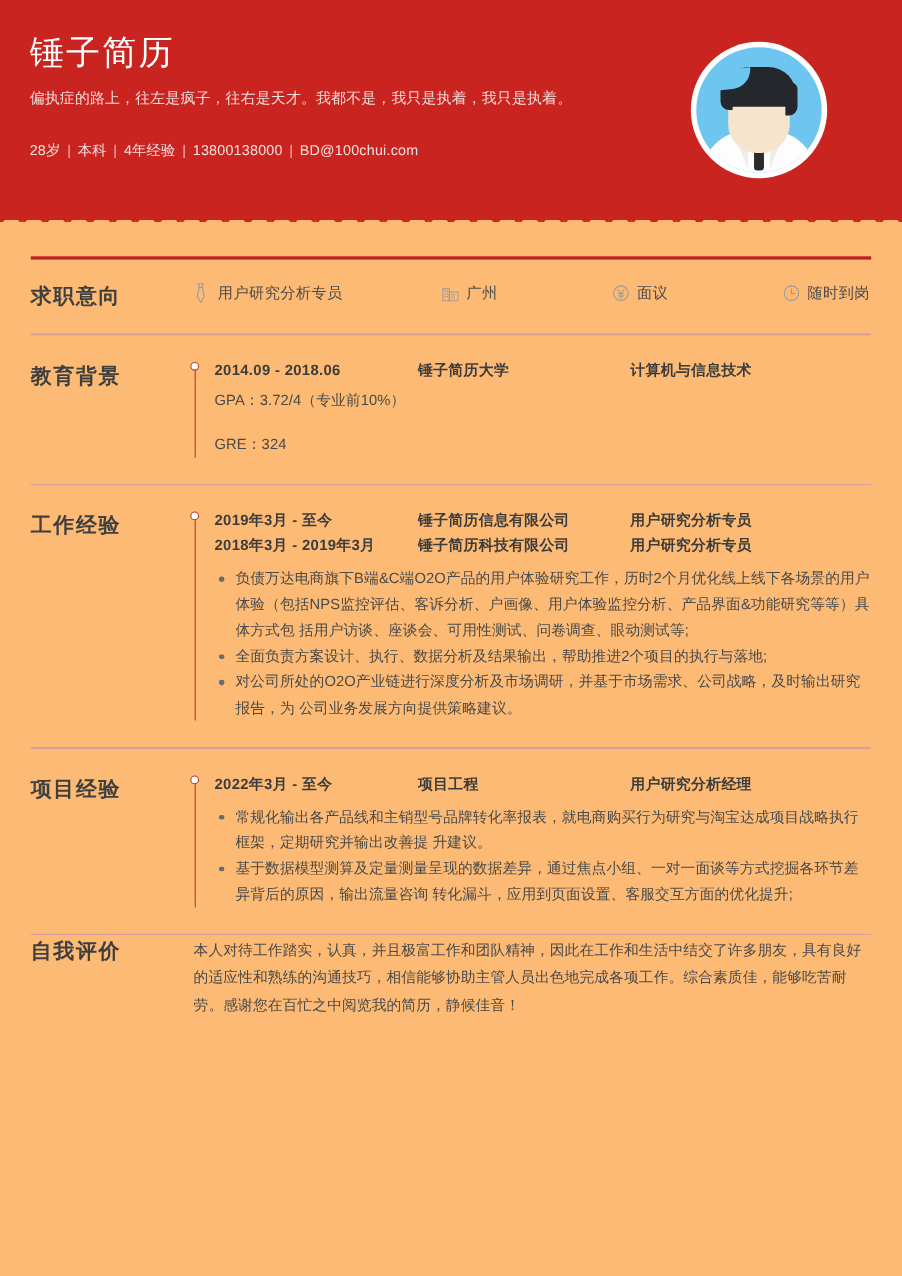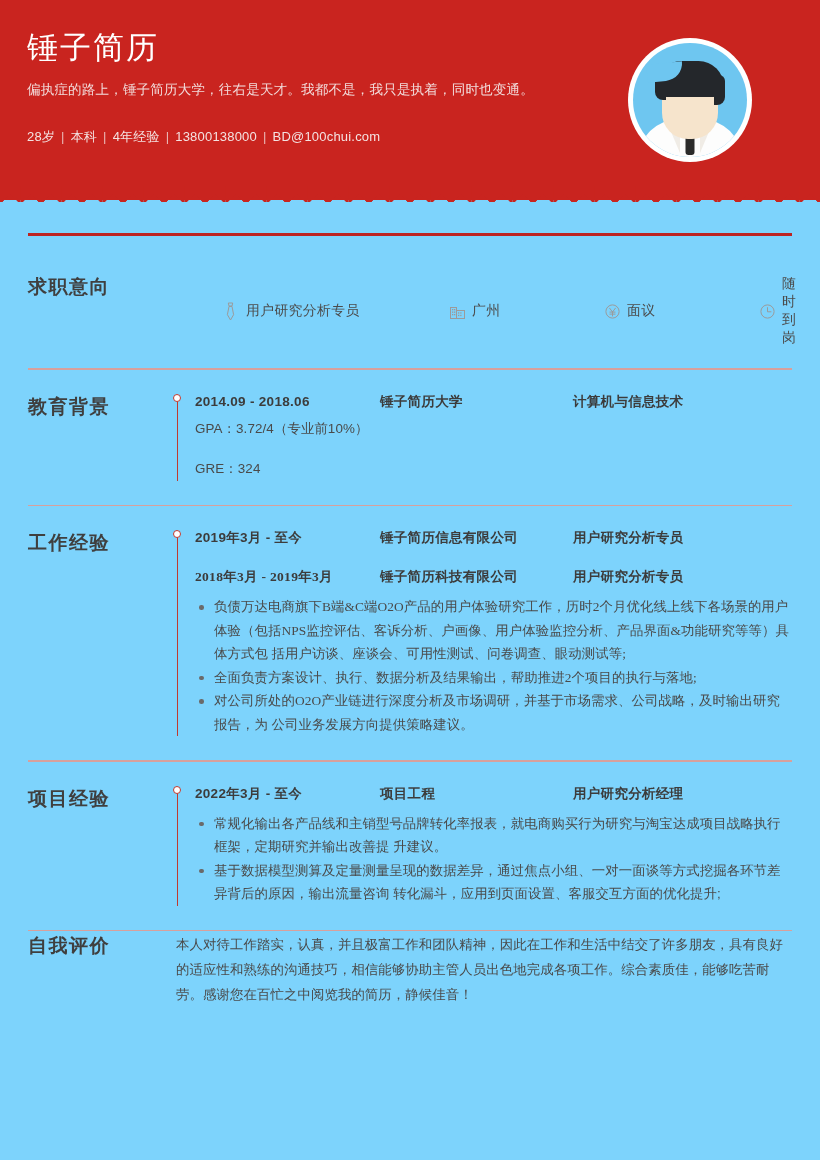--- a/index.html
+++ b/index.html
@@ -2,21 +2,21 @@
 <html><head>
 <meta charset="utf-8">
 <style>
   * { margin:0; padding:0; box-sizing:border-box; }
   html, body {
     width:820px; height:1160px;
     background:#ffffff;
     font-family:"Liberation Sans","DejaVu Sans",sans-serif;
     -webkit-font-smoothing:antialiased;
   }
-  .page { position:relative; width:820px; height:1160px; overflow:hidden; background:#7dd3fc; }
+  .page { position:relative; width:820px; height:1160px; overflow:hidden; background:#fdba74; }
 
   
   .header {
     position:relative;
     width:820px; height:200px;
     background:#c9241f;
   }
   .header-inner { position:absolute; left:27px; top:28px; width:560px; }
   .name {
     color:#ffffff;
@@ -200,41 +200,41 @@
   .ii-2 { width:155px; flex:0 0 155px;text-align:center; }
   .ii-3 { width:155px; flex:0 0 155px; }
   .ii-4 { flex:1; }
 
   .edu-sub {
     color:#4a4a4a; font-size:13.4px; line-height:24px;
     margin-top:6px; letter-spacing:.1px;
   }
 
   .entry-block { margin-top:0; }
-  .entry-block + .entry-block { margin-top:20px;font-family:Liberation Serif, serif; }
+  .entry-block + .entry-block { margin-top:4px; }
 
   .selfeval {
     color:#4a4a4a; font-size:13.4px; line-height:25px;
     letter-spacing:.1px; padding-top:1px;
   }
 
   
-  .pad-intent { padding-top:36px; padding-bottom:21px;gap:48px; }
+  .pad-intent { padding-top:18px; padding-bottom:21px; }
   .pad-sec    { padding-top:22px; padding-bottom:24px; }
   .pad-self   { padding-bottom:24px; }
 </style>
 </head>
 <body>
 
 <div class="page">
 
   <div class="header">
     <div class="header-inner">
       <div class="name">锤子简历</div>
-      <div class="tagline">偏执症的路上，锤子简历大学，往右是天才。我都不是，我只是执着，同时也变通。</div>
+      <div class="tagline">偏执症的路上，往左是疯子，往右是天才。我都不是，我只是执着，我只是执着。</div>
       <div class="contact">
         <span>28岁</span><span class="sep">|</span><span>本科</span><span class="sep">|</span><span>4年经验</span><span class="sep">|</span><span>13800138000</span><span class="sep">|</span><span>BD@100chui.com</span>
       </div>
     </div>
 
     <div class="avatar">
       <div class="avatar-inner">
         <div class="av-shirt"></div>
         <div class="av-neck"></div>
         <div class="av-collar-l"></div>

